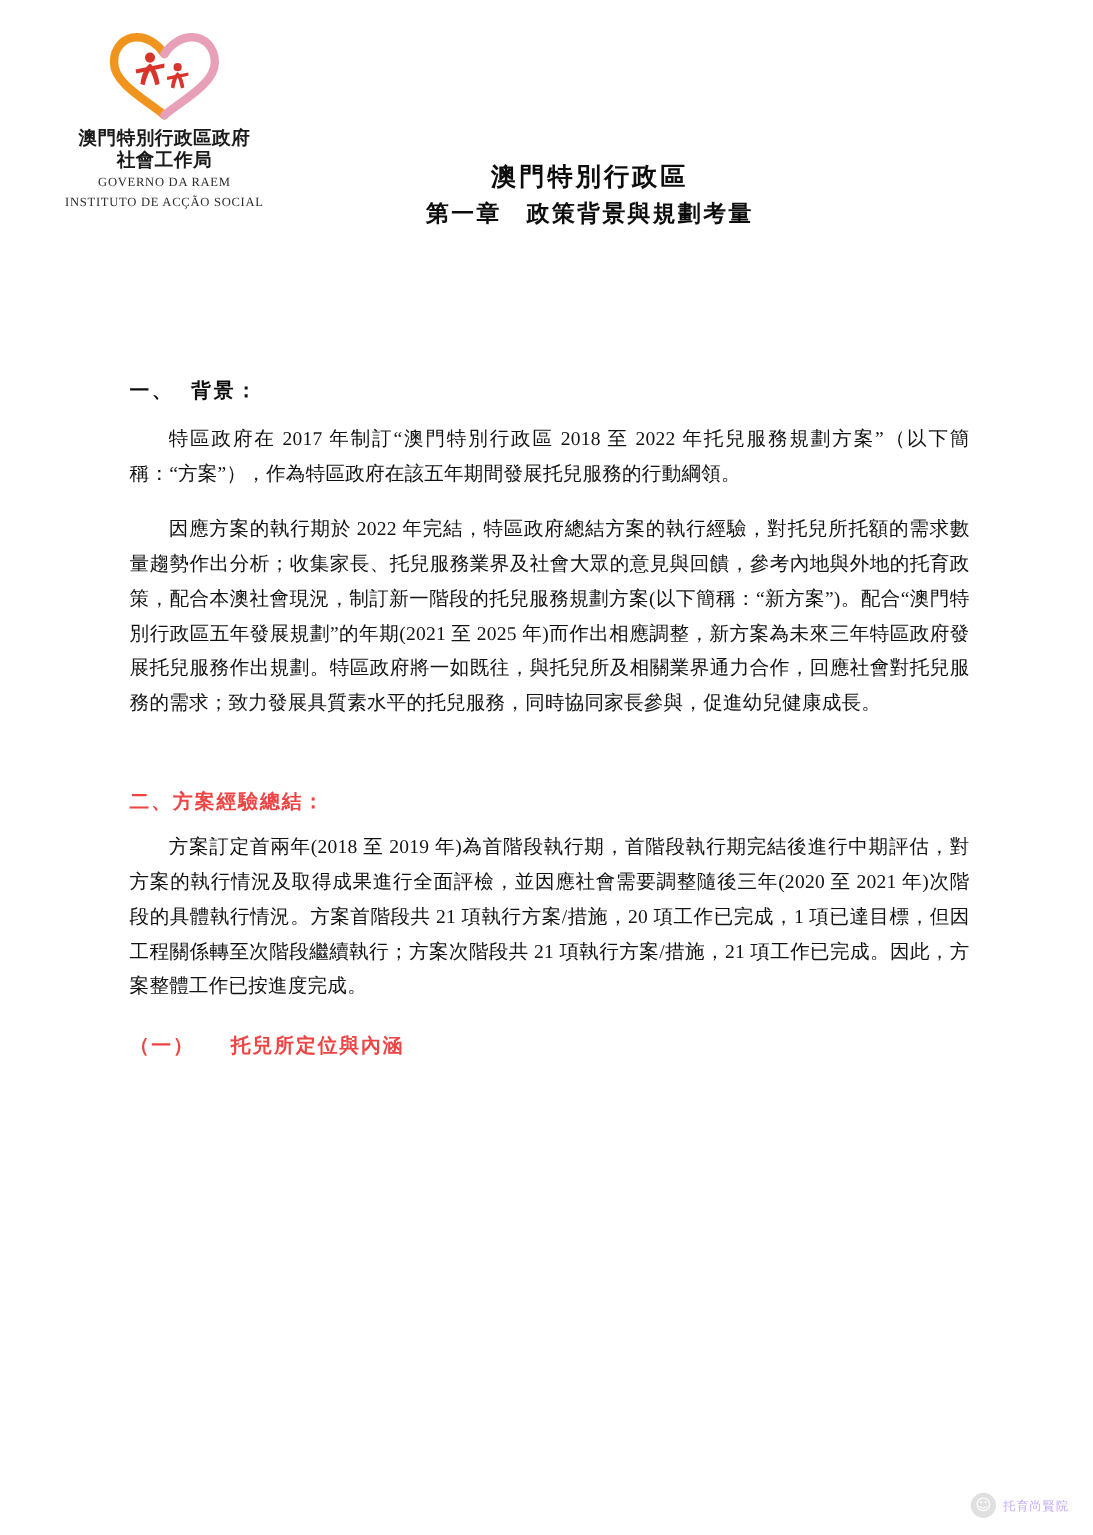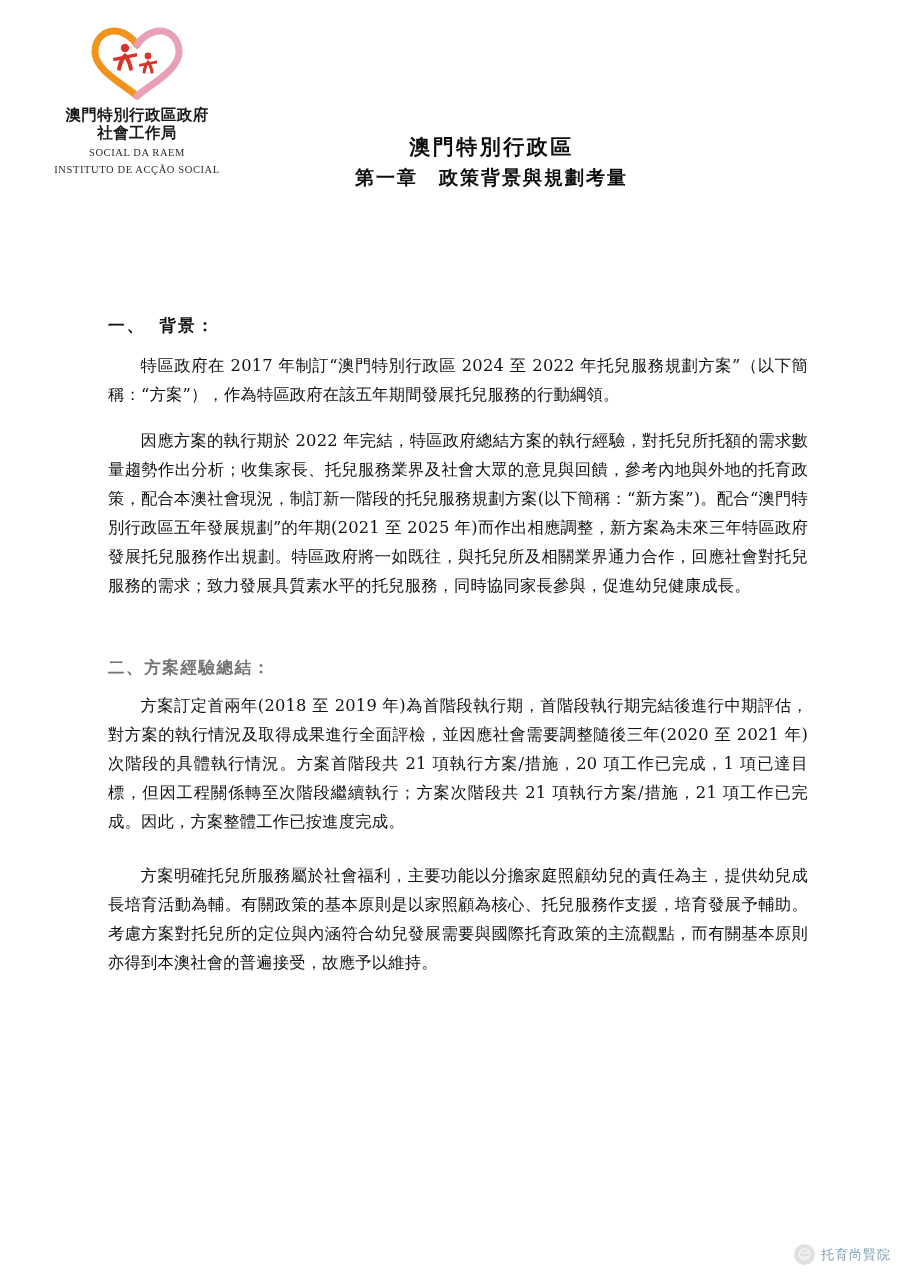--- a/index.html
+++ b/index.html
@@ -87,36 +87,37 @@
     letter-spacing: 2px;
     color: #0d0d0d;
   }
 
   
   .body-area {
     position: absolute;
     left: 108px;
     top: 315px;
     width: 700px;
+    font-family: Liberation Serif, serif;
   }
   .heading-1 {
     font-weight: bold;
     font-size: 16.5px;
     letter-spacing: 2.2px;
     margin: 0 0 14px 0;
     color: #0d0d0d;
   }
   .heading-1 .num { margin-right: 14px; }
 
   .heading-2 {
     font-weight: bold;
     font-size: 16.5px;
     letter-spacing: 1.6px;
     margin: 0 0 12px 0;
-    color: #737373;
+    color: #ef4444;
   }
   .heading-2 .num2 { margin-right: 30px; }
 
   p.para {
     margin: 0 0 17px 0;
     font-size: 16.3px;
     line-height: 1.78;
     text-align: justify;
     text-justify: inter-ideograph;
     letter-spacing: 0.2px;
@@ -143,22 +144,22 @@
     background: #c8c8c8;
     display: flex;
     align-items: center;
     justify-content: center;
     color: #ffffff;
     font-size: 13px;
     font-family: "DejaVu Sans", sans-serif;
   }
   .wb-text {
     font-family: Liberation Mono, monospace;
-    font-size: 13px;
-    color: #0c4a6e;
+    font-size: 10px;
+    color: #8b5cf6;
     letter-spacing: 1px;
   }
 </style>
 </head>
 <body>
 
 <div class="page">
 
   <div class="letterhead">
     <div class="logo-mark">
@@ -175,51 +176,53 @@
         <g fill="#D9342B">
           <circle cx="63" cy="30" r="3.4"></circle>
           <path d="M63 34 C60 36.5 58 41 57.4 47 L60.2 47.8 C61.3 43.2 62 40.3 63 38.6 C64 40.3 64.7 43.2 65.8 47.8 L68.6 47 C68 41 66 36.5 63 34 Z"></path>
           <path d="M54 38 L72 34.5 L72 37.2 L54.4 40.7 Z"></path>
         </g>
       </svg>
     </div>
     <div class="logo-text-lines">
       <div class="org-cn">澳門特別行政區政府</div>
       <div class="org-cn">社會工作局</div>
-      <div class="org-pt">SOCIAL DA RAEM</div>
+      <div class="org-pt">GOVERNO DA RAEM</div>
       <div class="org-pt">INSTITUTO DE ACÇÃO SOCIAL</div>
     </div>
   </div>
 
   <div class="title-block">
     <div class="doc-title">澳門特別行政區</div>
     <div class="chapter-title">第一章　政策背景與規劃考量</div>
   </div>
 
   <div class="body-area">
 
     <div class="heading-1">
       <span class="num">一、</span><span>背景：</span>
     </div>
 
-    <p class="para">特區政府在 2017 年制訂“澳門特別行政區 2024 至 2022 年托兒服務規劃方案”（以下簡稱：“方案”），作為特區政府在該五年期間發展托兒服務的行動綱領。</p>
+    <p class="para">特區政府在 2017 年制訂“澳門特別行政區 2018 至 2022 年托兒服務規劃方案”（以下簡稱：“方案”），作為特區政府在該五年期間發展托兒服務的行動綱領。</p>
     <p class="para">因應方案的執行期於 2022 年完結，特區政府總結方案的執行經驗，對托兒所托額的需求數量趨勢作出分析；收集家長、托兒服務業界及社會大眾的意見與回饋，參考內地與外地的托育政策，配合本澳社會現況，制訂新一階段的托兒服務規劃方案(以下簡稱：“新方案”)。配合“澳門特別行政區五年發展規劃”的年期(2021 至 2025 年)而作出相應調整，新方案為未來三年特區政府發展托兒服務作出規劃。特區政府將一如既往，與托兒所及相關業界通力合作，回應社會對托兒服務的需求；致力發展具質素水平的托兒服務，同時協同家長參與，促進幼兒健康成長。</p>
 
     <div class="gap-lg"></div>
 
     <div class="heading-2">
       <span>二、</span><span>方案經驗總結：</span>
     </div>
 
     <p class="para">方案訂定首兩年(2018 至 2019 年)為首階段執行期，首階段執行期完結後進行中期評估，對方案的執行情況及取得成果進行全面評檢，並因應社會需要調整隨後三年(2020 至 2021 年)次階段的具體執行情況。方案首階段共 21 項執行方案/措施，20 項工作已完成，1 項已達目標，但因工程關係轉至次階段繼續執行；方案次階段共 21 項執行方案/措施，21 項工作已完成。因此，方案整體工作已按進度完成。</p>
 
     <div class="gap-sm"></div>
 
-
-    <p class="para">方案明確托兒所服務屬於社會福利，主要功能以分擔家庭照顧幼兒的責任為主，提供幼兒成長培育活動為輔。有關政策的基本原則是以家照顧為核心、托兒服務作支援，培育發展予輔助。考慮方案對托兒所的定位與內涵符合幼兒發展需要與國際托育政策的主流觀點，而有關基本原則亦得到本澳社會的普遍接受，故應予以維持。</p>
+    <div class="heading-2">
+      <span class="num2">（一）</span><span>托兒所定位與內涵</span>
+    </div>
+
   </div>
 
   <div class="watermark">
     <span class="wb-logo">☺</span>
     <span class="wb-text">托育尚賢院</span>
   </div>
 
 </div>
 
 </body></html>

